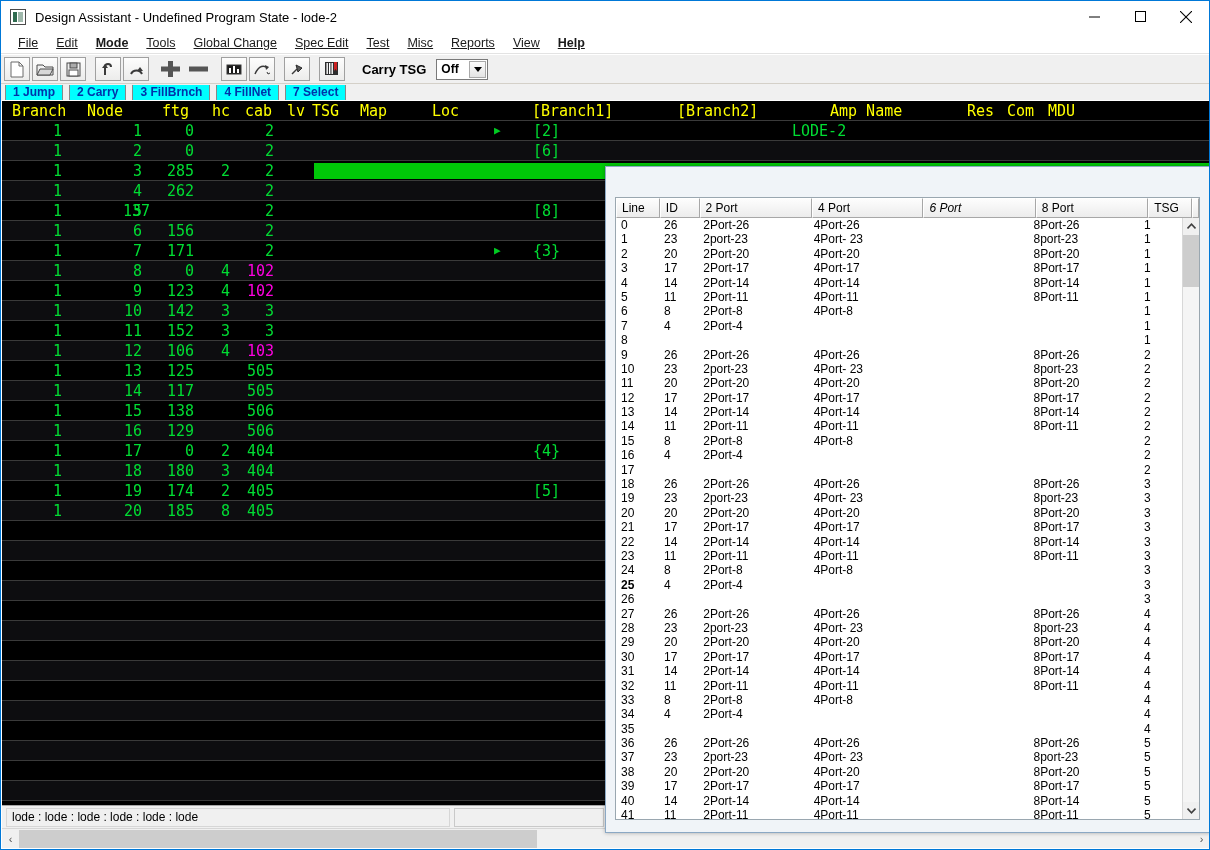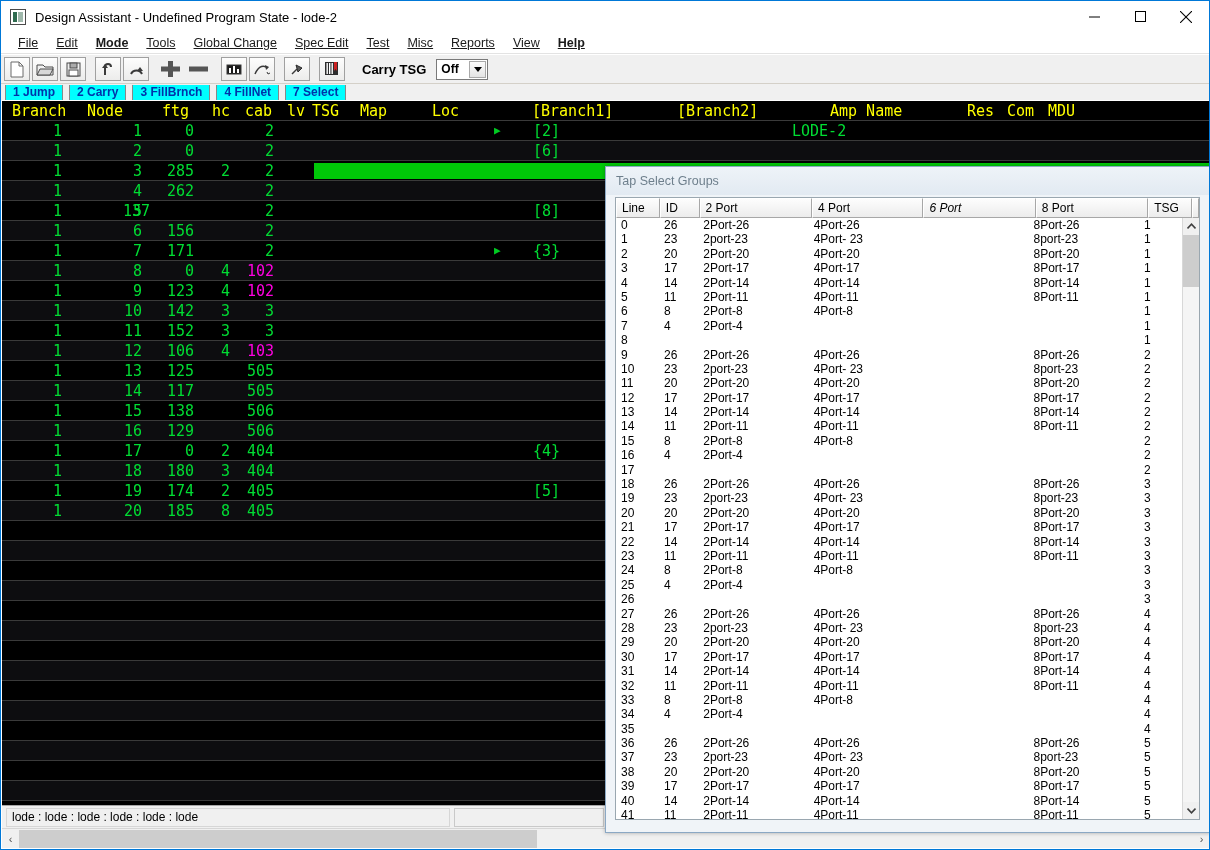--- a/index.html
+++ b/index.html
@@ -511,21 +511,20 @@
 
   <div class="hscroll">
     <div class="hs-btn">‹</div>
     <div class="hs-track">
       <div class="hs-thumb"></div>
     </div>
     <div class="hs-btn">›</div>
   </div>
 
   <div class="dialog">
-    <div class="dlg-title">Tap Select Groups</div>
     <div class="dlg-body">
       <div class="lv-header" id="lv-header">
           <div class="lv-th" style="width: 44px;">Line</div>
           <div class="lv-th" style="width: 40px;">ID</div>
           <div class="lv-th" style="width: 113px;">2 Port</div>
           <div class="lv-th" style="width: 112px;">4 Port</div>
           <div class="lv-th" style="width: 113px; font-style: italic;">6 Port</div>
           <div class="lv-th" style="width: 113px;">8 Port</div>
           <div class="lv-th" style="width: 44px;">TSG</div>
           <div class="lv-th" style="flex: 1 1 0%;"></div>
@@ -751,21 +750,21 @@
             <div class="lv-row">
               <div class="lv-td" style="width: 44px;">24</div>
               <div class="lv-td" style="width: 40px;">8</div>
               <div class="lv-td" style="width: 113px;">2Port-8</div>
               <div class="lv-td" style="width: 112px;">4Port-8</div>
               <div class="lv-td" style="width: 113px;"></div>
               <div class="lv-td" style="width: 113px;"></div>
               <div class="lv-td" style="width: 44px;">3</div>
             </div>
             <div class="lv-row">
-              <div class="lv-td" style="width: 44px;">25</div>
+              <div class="lv-td" style="width: 44px; font-weight: bold;">25</div>
               <div class="lv-td" style="width: 40px;">4</div>
               <div class="lv-td" style="width: 113px;">2Port-4</div>
               <div class="lv-td" style="width: 112px;"></div>
               <div class="lv-td" style="width: 113px;"></div>
               <div class="lv-td" style="width: 113px;"></div>
               <div class="lv-td" style="width: 44px;">3</div>
             </div>
             <div class="lv-row">
               <div class="lv-td" style="width: 44px;">26</div>
               <div class="lv-td" style="width: 40px;"></div>

